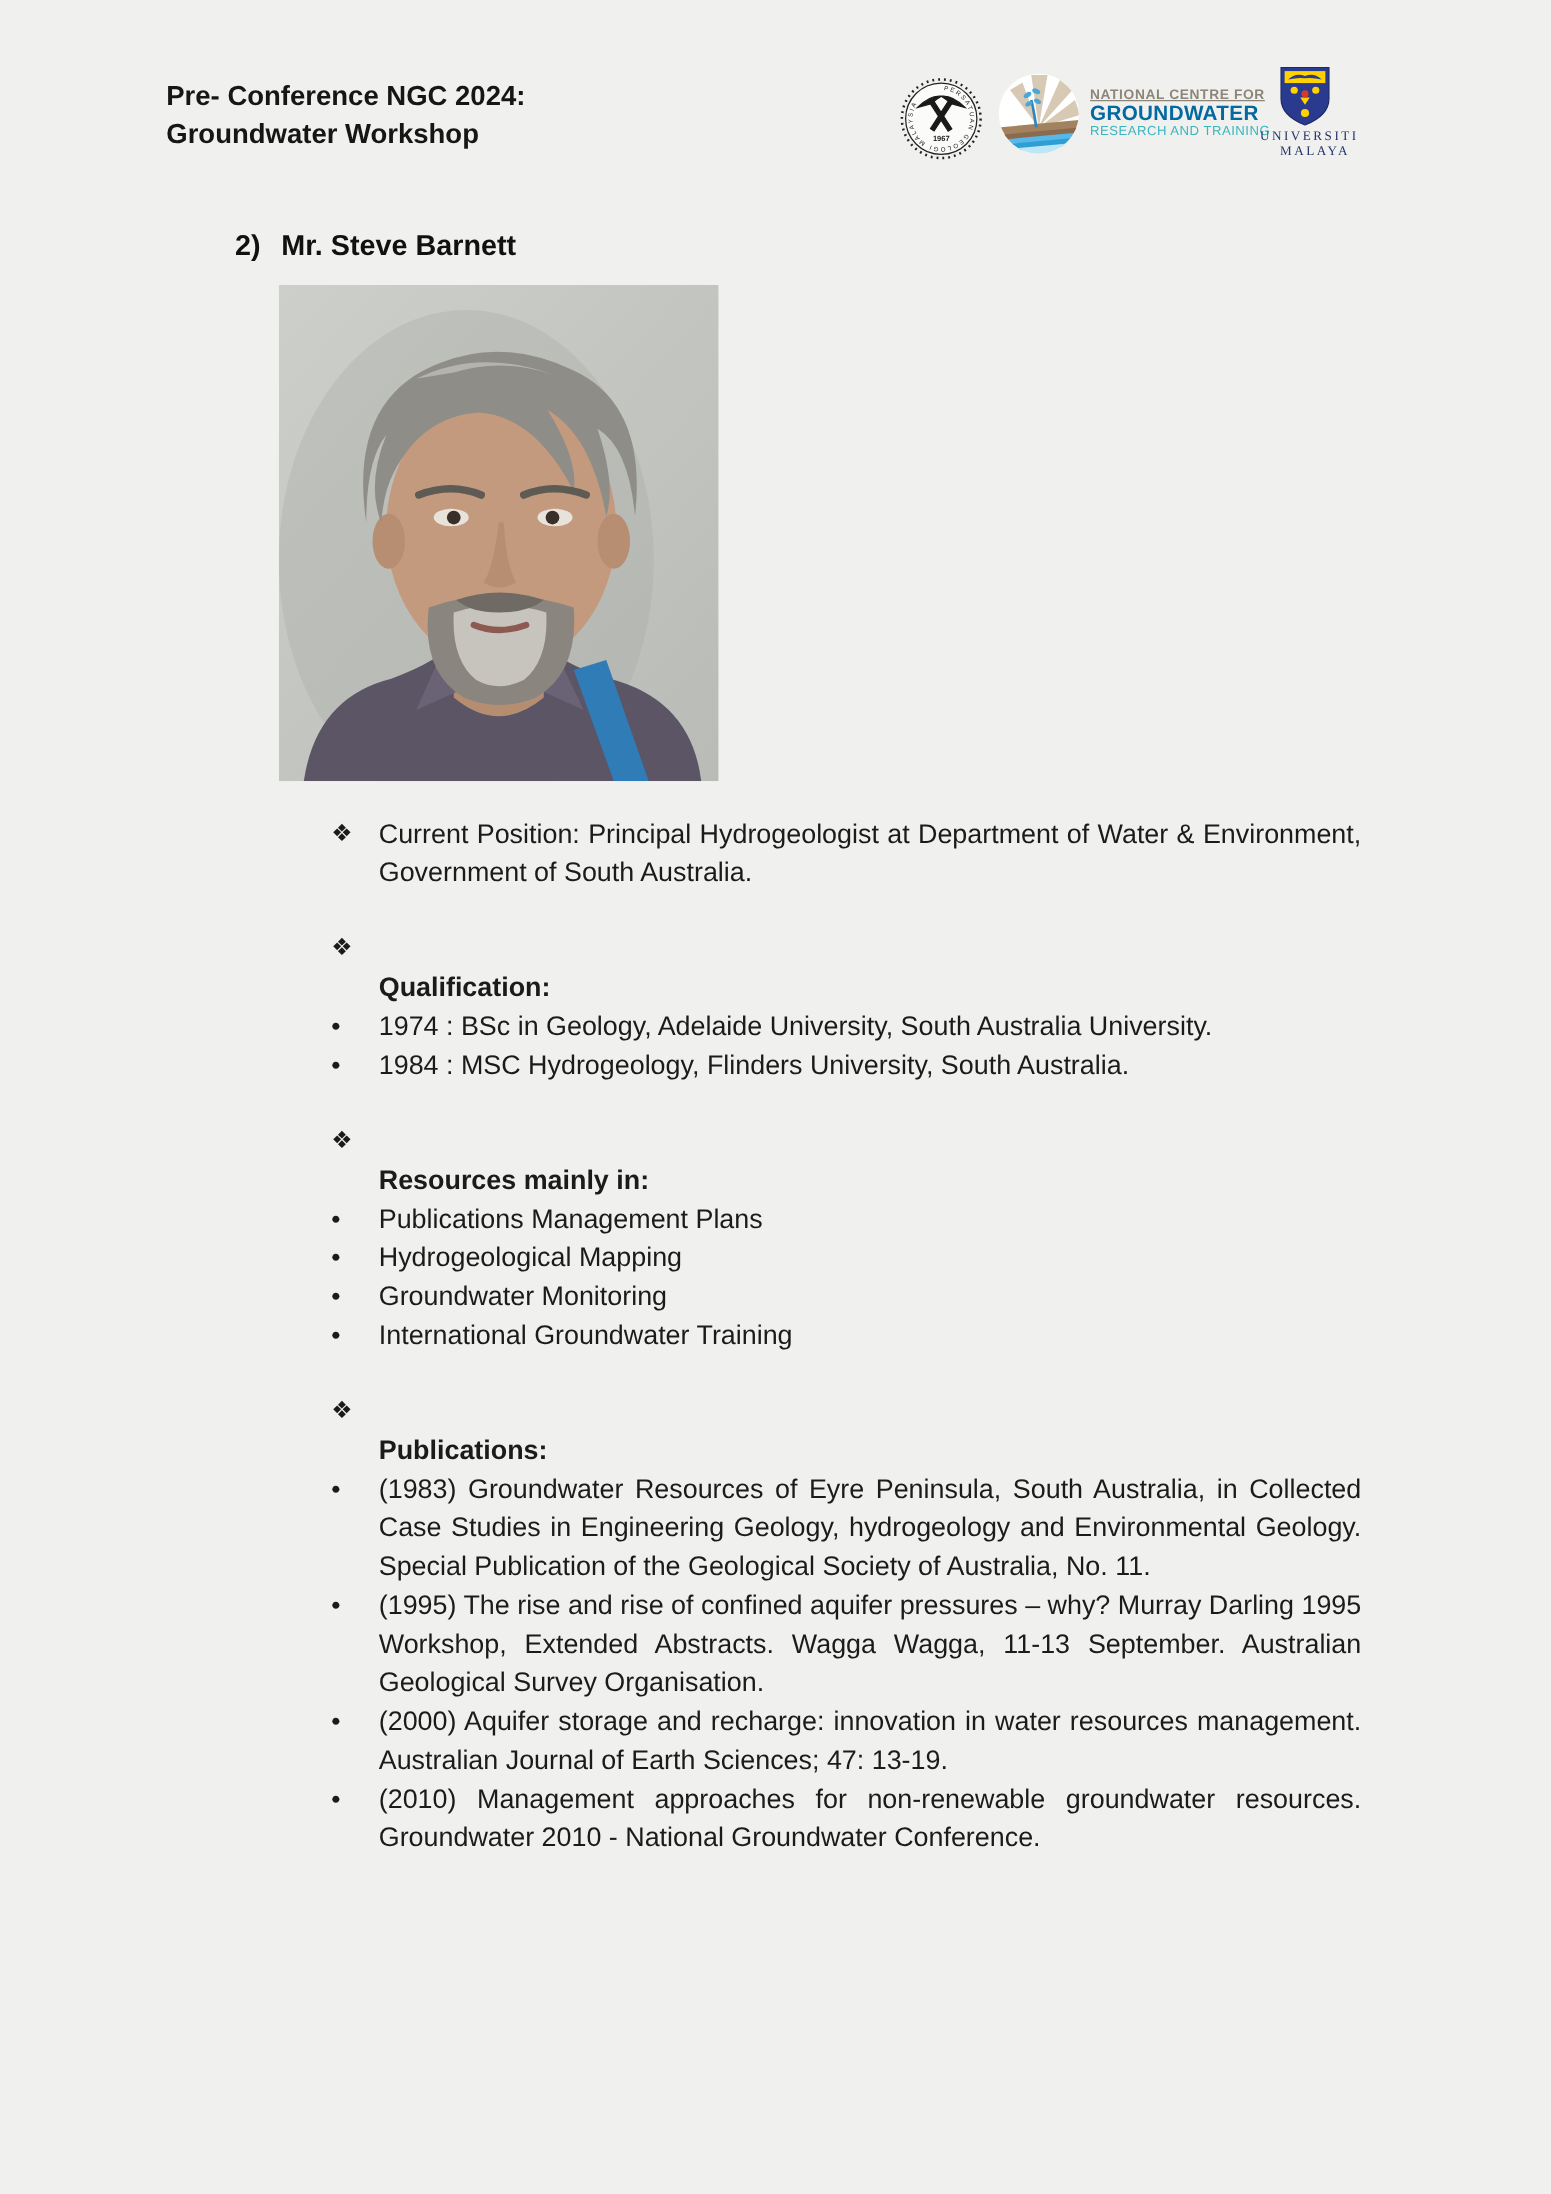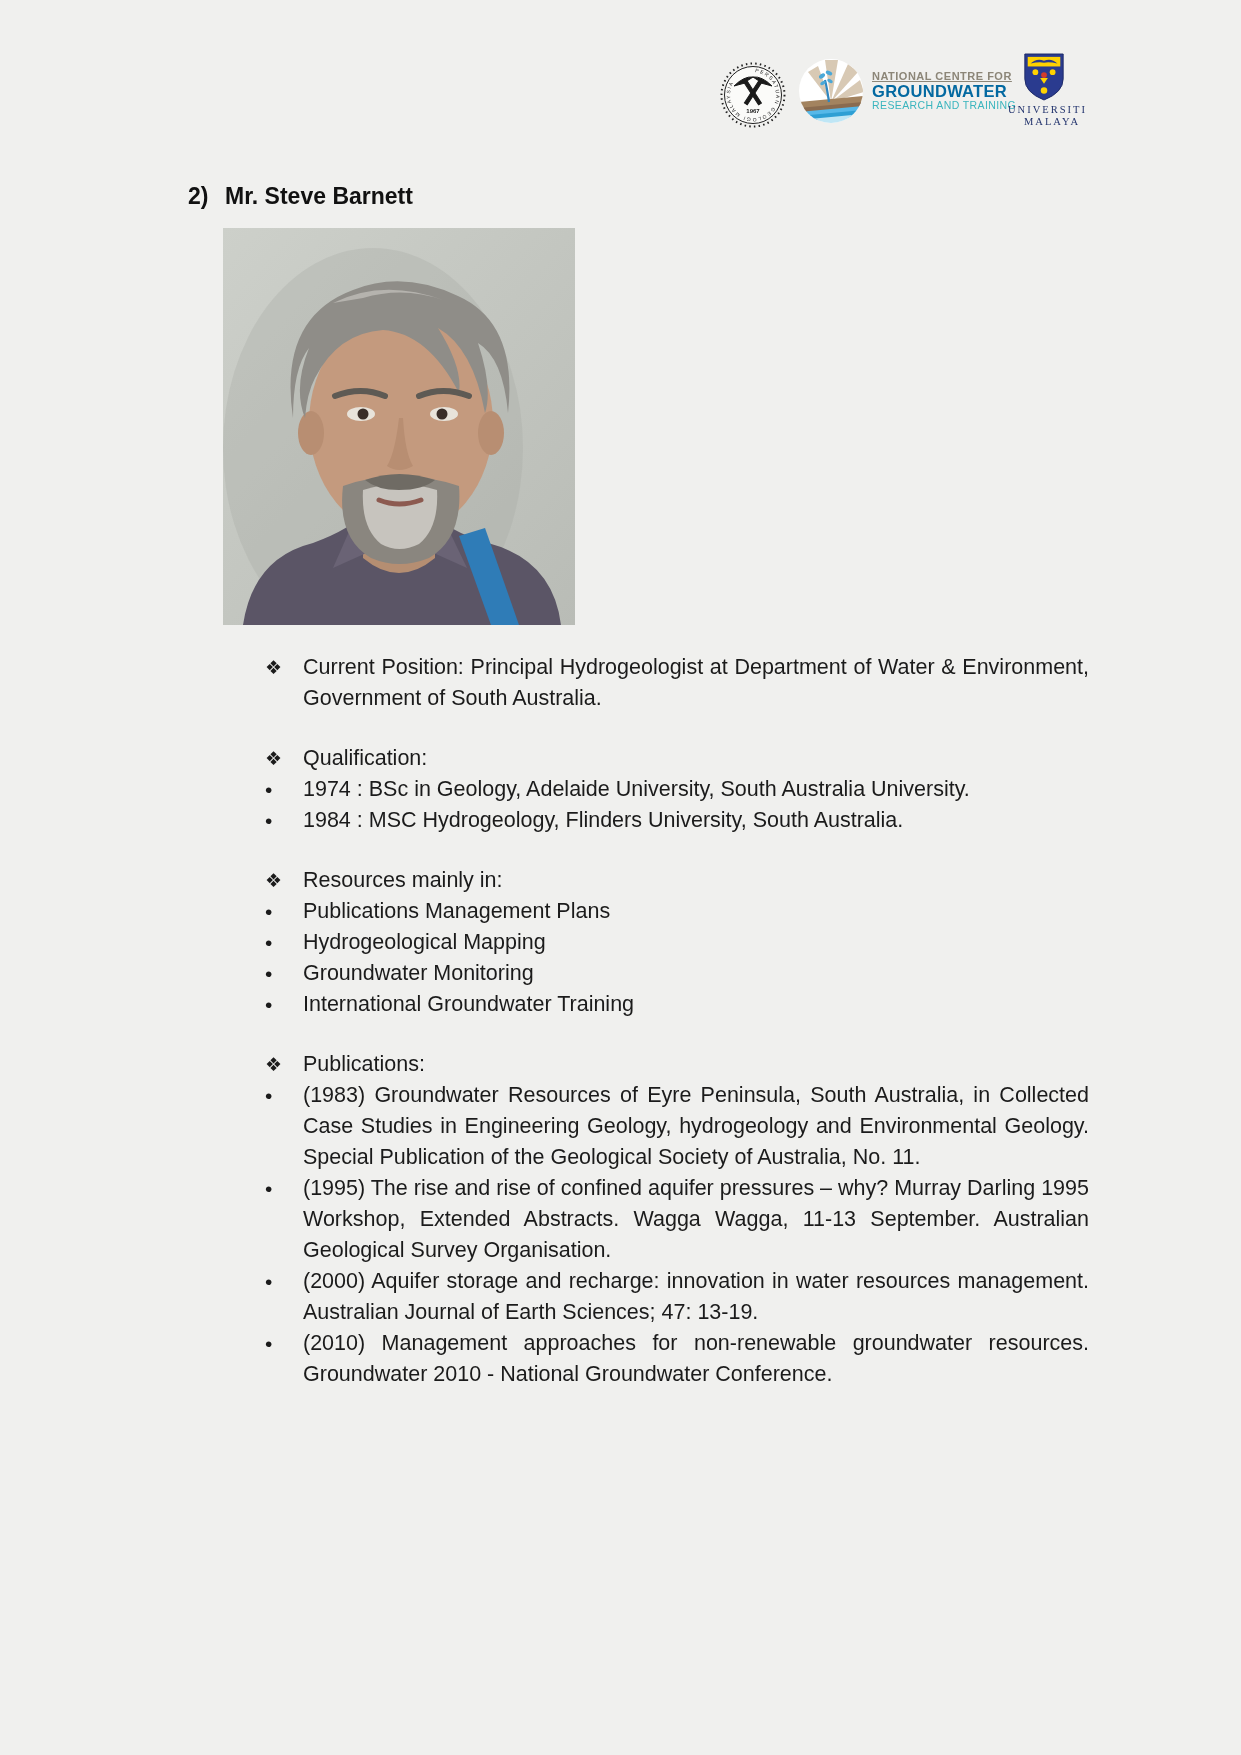--- a/index.html
+++ b/index.html
@@ -54,27 +54,31 @@
     font-size: 21.5px; line-height: 31px;
   }
   .sec { margin-top: 29px; }
   .sec:first-child { margin-top: 0; }
   .row { display: flex; }
   .row .marker { flex: none; width: 38px; font-size: 19px; }
   .row .bullet { flex: none; width: 38px; font-size: 21px; }
   .row .txt { flex: 1 1 auto; }
   .just { text-align: justify; }
   .b { font-weight: normal; }
-  .heading-row .txt { font-weight: normal; }
+  .heading-row .txt { font-weight: bold; margin-top: 32px; }
 </style>
 </head>
 <body>
 
 <div class="page">
 
+  <div class="header-title">
+    <div>Pre- Conference NGC 2024:</div>
+    <div>Groundwater Workshop</div>
+  </div>
 
   <div class="logo logo-geo">
     <svg viewBox="0 0 66 66" width="66" height="66">
       <circle cx="33" cy="33" r="32" fill="#f0f0ee"></circle>
       <circle cx="33" cy="33" r="28.5" fill="#fbfbf9" stroke="#222" stroke-width="1"></circle>
       <circle cx="33" cy="33" r="31.5" fill="none" stroke="#222" stroke-width="2" stroke-dasharray="1.5 3.2"></circle>
       <defs>
           <path id="ringpath" d="M 33 10 a 23 23 0 1 1 -0.01 0"></path>
         </defs>
       <text font-size="5" font-family="Liberation Sans, sans-serif" fill="#222" letter-spacing="1.5">

